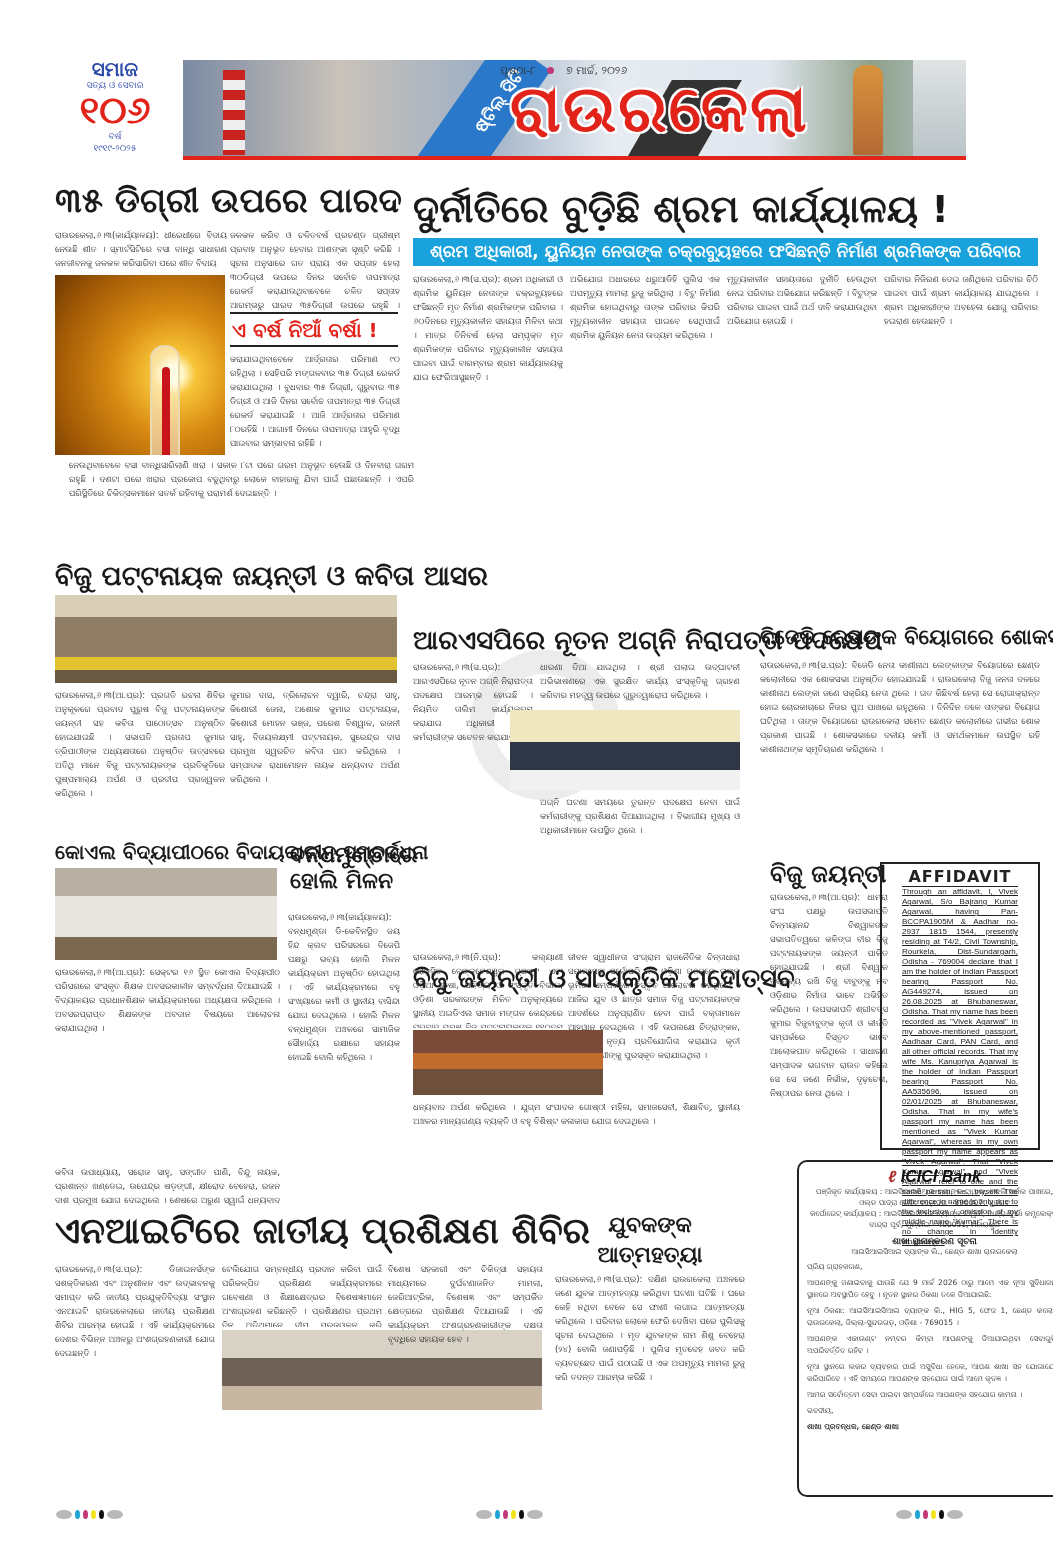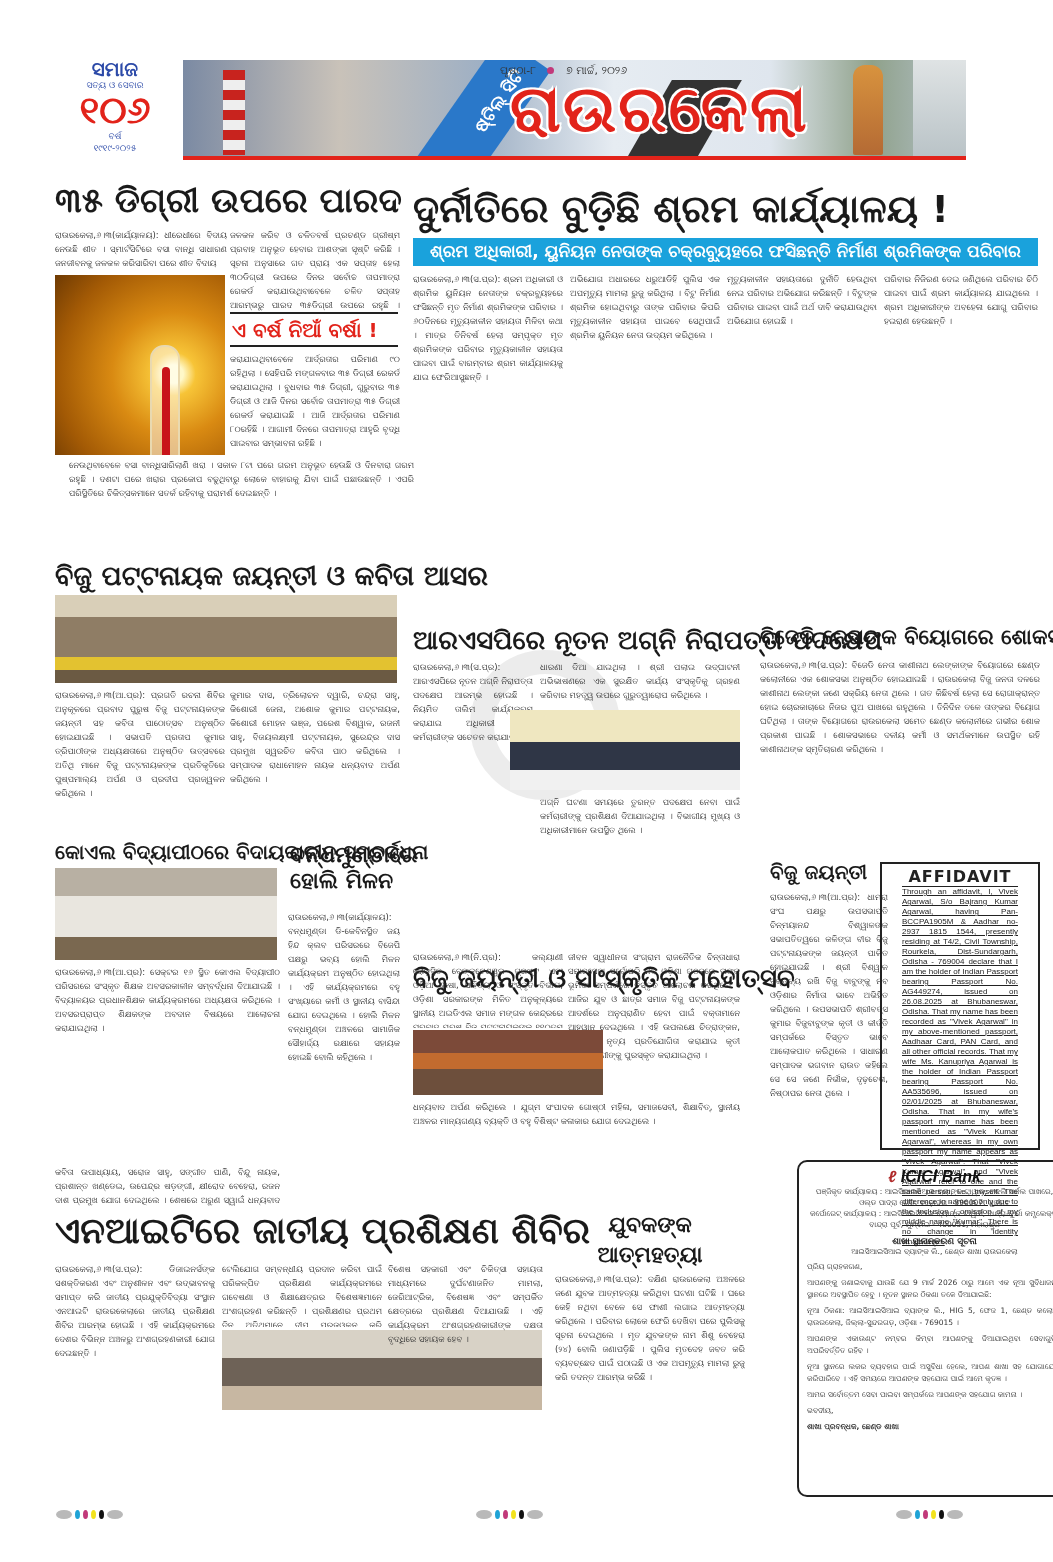--- a/index.html
+++ b/index.html
@@ -129,21 +129,21 @@
 
 <div class="abs hl" style="left:290px;top:842px;font-size:22px;line-height:26px;white-space:normal;width:110px;">ବନ୍ଧମୁଣ୍ଡାରେ ହୋଲି ମିଳନ</div>
 <div class="abs body-text" style="left:288px;top:910px;width:112px;height:300px;">ରାଉରକେଲା,୬।୩(କାର୍ଯ୍ୟାଳୟ): ବନ୍ଧମୁଣ୍ଡା ଡି-କେବିନସ୍ଥିତ ଜୟ ହିନ୍ଦ କ୍ଲବ ପରିସରରେ ବିଜେପି ପକ୍ଷରୁ ଭବ୍ୟ ହୋଲି ମିଳନ କାର୍ଯ୍ୟକ୍ରମ ଅନୁଷ୍ଠିତ ହୋଇଥିଲା । ଏହି କାର୍ଯ୍ୟକ୍ରମରେ ବହୁ ସଂଖ୍ୟାରେ କର୍ମୀ ଓ ସ୍ଥାନୀୟ ବାସିନ୍ଦା ଯୋଗ ଦେଇଥିଲେ । ହୋଲି ମିଳନ ବନ୍ଧମୁଣ୍ଡା ଅଞ୍ଚଳରେ ସାମାଜିକ ସୌହାର୍ଦ୍ଦ୍ୟ ରକ୍ଷାରେ ସହାୟକ ହୋଇଛି ବୋଲି କହିଥିଲେ ।</div>
 
 <div class="abs hl" style="left:413px;top:915px;font-size:26px;margin-top:48px;">ବିଜୁ ଜୟନ୍ତୀ ଓ ସାଂସ୍କୃତିକ ମହୋତ୍ସବ</div>
 <div class="abs body-text" style="left:413px;top:950px;width:150px;height:78px;">ରାଉରକେଲା,୬।୩(ନି.ପ୍ର): କଲ୍ୟାଣୀ ରୋଡ଼ସ୍ଥିତ ବେଙ୍କଟେଶ୍ୱର ଟ୍ରଷ୍ଟ ଏବଂ ଓଡ଼ିଆ ଭାଷା, ସାହିତ୍ୟ ଓ ସଂସ୍କୃତି ବିଭାଗ, ଓଡ଼ିଶା ସରକାରଙ୍କ ମିଳିତ ଅନୁକୂଳ୍ୟରେ ସ୍ଥାନୀୟ ଅଇଡିଏଲ ସମାଜ ମଙ୍ଗଳ କେନ୍ଦ୍ରରେ ପ୍ରବାଦ ପୁରୁଷ ବିଜୁ ପଟ୍ଟନାୟକଙ୍କ ୧୧୦ତମ ଜୟନ୍ତୀ ଓ ସାଂସ୍କୃତିକ ମହୋତ୍ସବ ଅନୁଷ୍ଠାନର ସମ୍ପାଦକ ତଥା</div>
 <div class="abs body-text" style="left:568px;top:950px;width:172px;height:120px;">ଜୀବନ ସ୍ୱାଧୀନତା ସଂଗ୍ରାମ ରାଜନୈତିକ ଚିନ୍ତାଧାରା ସମାଜସେବା ସର୍ବୋପରି ନବ ଓଡ଼ିଶା ଗଠନରେ ତାଙ୍କ ଭୂମିକା ସମ୍ପର୍କରେ ବିସ୍ତୃତ ଆଲୋଚନା କରିଥିଲେ । ଆଜିର ଯୁବ ଓ ଛାତ୍ର ସମାଜ ବିଜୁ ପଟ୍ଟନାୟକଙ୍କ ଆଦର୍ଶରେ ଅନୁପ୍ରାଣିତ ହେବା ପାଇଁ ବକ୍ତାମାନେ ଆହ୍ୱାନ ଦେଇଥିଲେ । ଏହି ଉପଲକ୍ଷେ ଚିତ୍ରାଙ୍କନ, ସଙ୍ଗୀତ, ନୃତ୍ୟ ପ୍ରତିଯୋଗିତା କରାଯାଇ କୃତୀ ପ୍ରତିଯୋଗୀଙ୍କୁ ପୁରସ୍କୃତ କରାଯାଇଥିଲା ।</div>
 <div class="abs photo cultural-photo" style="left:413px;top:1030px;width:190px;height:65px;"></div>
 <div class="abs body-text" style="left:413px;top:1100px;width:327px;height:100px;">ଧନ୍ୟବାଦ ଅର୍ପଣ କରିଥିଲେ । ଯୁଗ୍ମ ସଂପାଦକ ଗୋଷ୍ଠୀ ମହିଳା, ସମାଜସେବୀ, ଶିକ୍ଷାବିତ୍, ସ୍ଥାନୀୟ ଅଞ୍ଚଳର ମାନ୍ୟଗଣ୍ୟ ବ୍ୟକ୍ତି ଓ ବହୁ ବିଶିଷ୍ଟ କଳାକାର ଯୋଗ ଦେଇଥିଲେ ।</div>
 
-<div class="abs hl" style="left:770px;top:860px;font-size:20px;">ବିଜୁ ଜୟନ୍ତୀ</div>
+<div class="abs hl" style="left:770px;top:860px;font-size:24px;">ବିଜୁ ଜୟନ୍ତୀ</div>
 <div class="abs body-text" style="left:770px;top:890px;width:118px;height:260px;">ରାଉରକେଲା,୬।୩(ଆ.ପ୍ର): ଧାମରା ସଂଘ ପକ୍ଷରୁ ଉପସଭାପତି ଚିନ୍ମୟାନନ୍ଦ ବିଶ୍ୱାଳଙ୍କ ସଭାପତିତ୍ୱରେ କଳିଙ୍ଗ ବୀର ବିଜୁ ପଟ୍ଟନାୟକଙ୍କ ଜୟନ୍ତୀ ପାଳିତ ହୋଇଯାଇଛି । ଶ୍ରୀ ବିଶ୍ୱାଳ ବକ୍ତବ୍ୟ ରଖି ବିଜୁ ବାବୁଙ୍କୁ ନବ ଓଡ଼ିଶାର ନିର୍ମାତା ଭାବେ ଅଭିହିତ କରିଥିଲେ । ଉପସଭାପତି ଶ୍ରୀବତ୍ସ କୁମାର ବିଜୁବାବୁଙ୍କ କୃତୀ ଓ କୀର୍ତ୍ତି ସମ୍ପର୍କରେ ବିସ୍ତୃତ ଭାବେ ଆଲୋକପାତ କରିଥିଲେ । ସାଧାରଣ ସମ୍ପାଦକ ଭଗବାନ ରାଉତ କହିଲେ ସେ ସେ ଜଣେ ନିର୍ଭୀକ, ଦୃଢ଼ଚେତା, ନିଷ୍ଠାପର ନେତା ଥିଲେ ।</div>
 
 <div class="abs affidavit" style="left:880px;top:862px;width:160px;height:288px;">
   <div class="head">AFFIDAVIT</div>
   <div class="txt">Through an affidavit, I, Vivek Agarwal, S/o Bajrang Kumar Agarwal, having Pan-BCCPA1905M &amp; Aadhar no-2937 1815 1544, presently residing at T4/2, Civil Township, Rourkela, Dist-Sundargarh, Odisha - 769004 declare that I am the holder of Indian Passport bearing Passport No. AG449274, issued on 26.08.2025 at Bhubaneswar, Odisha. That my name has been recorded as "Vivek Agarwal" in my above-mentioned passport, Aadhaar Card, PAN Card, and all other official records. That my wife Ms. Kanupriya Agarwal is the holder of Indian Passport bearing Passport No. AA535696, issued on 02/01/2025 at Bhubaneswar, Odisha. That in my wife's passport my name has been mentioned as "Vivek Kumar Agarwal", whereas in my own passport my name appears as "Vivek Agarwal". That "Vivek Kumar Agarwal" and "Vivek Agarwal" refer to one and the same person, i.e., myself. The difference in name is only due to the inclusion / omission of my middle name "Kumar". There is no change in identity whatsoever.</div>
 </div>
 
 <div class="abs hl" style="left:55px;top:1210px;font-size:36px;">ଏନଆଇଟିରେ ଜାତୀୟ ପ୍ରଶିକ୍ଷଣ ଶିବିର</div>
 <div class="abs body-text" style="left:55px;top:1262px;width:160px;height:230px;">ରାଉରକେଲା,୬।୩(ସ.ପ୍ର): ଡିଜାଇନର୍ସଙ୍କ ସଶକ୍ତିକରଣ ଏବଂ ଅନୁଶୀଳନ ଏବଂ ଉଦ୍ଭାବନକୁ ସମାପ୍ତ କରି ଜାତୀୟ ପ୍ରଯୁକ୍ତିବିଦ୍ୟା ସଂସ୍ଥାନ ଏନଆଇଟି ରାଉରକେଲାରେ ଜାତୀୟ ପ୍ରଶିକ୍ଷଣ ଶିବିର ଆରମ୍ଭ ହୋଇଛି । ଏହି କାର୍ଯ୍ୟକ୍ରମରେ ଦେଶର ବିଭିନ୍ନ ଅଞ୍ଚଳରୁ ଅଂଶଗ୍ରହଣକାରୀ ଯୋଗ ଦେଇଛନ୍ତି ।</div>
 <div class="abs photo nit-photo" style="left:222px;top:1330px;width:320px;height:80px;"></div>

